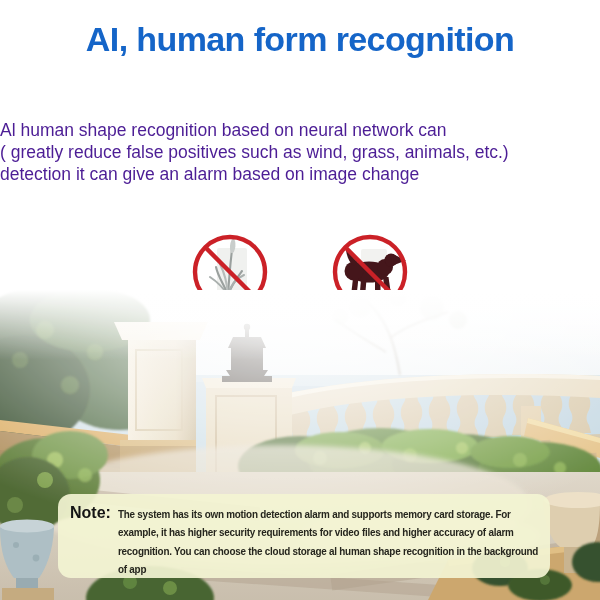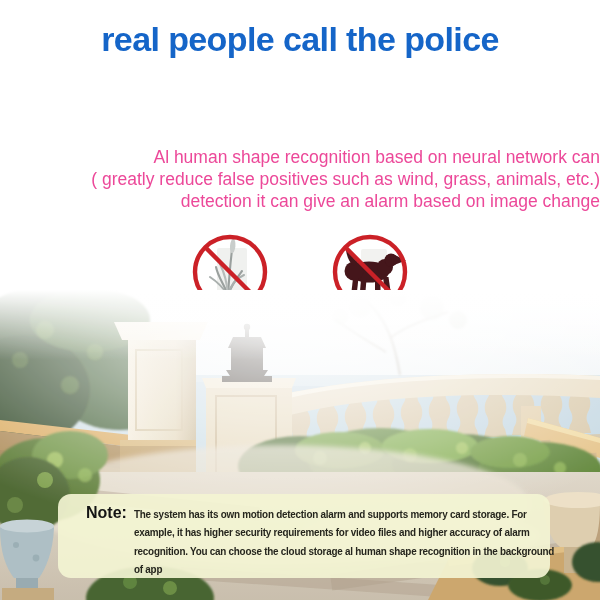--- a/index.html
+++ b/index.html
@@ -4,47 +4,47 @@
 <style>
   html,body{margin:0;padding:0;background:#fff;}
   body{width:600px;height:600px;overflow:hidden;position:relative;
        font-family:"Liberation Sans","DejaVu Sans",sans-serif;}
   .canvas{position:absolute;inset:0;width:600px;height:600px;background:#ffffff;}
 
   .headline{position:absolute;top:20px;left:0;width:600px;text-align:center;
             color:#1565c8;font-weight:700;font-size:34px;line-height:39px;letter-spacing:-0.6px;}
   .headline .line{white-space:pre;}
 
-  .description{position:absolute;top:119px;left:0;width:600px;text-align:right;
-               color:#ec4899;font-size:17.5px;line-height:22px;font-weight:400;margin-top:27px;}
+  .description{position:absolute;top:119px;left:0;width:600px;text-align:left;
+               color:#4c1d95;font-size:17.5px;line-height:22px;font-weight:400;}
   .description .line{white-space:pre;}
 
   .icons-row{position:absolute;top:233px;left:0;width:600px;display:flex;
              justify-content:center;gap:62px;}
   .picon{width:78px;height:78px;display:block;}
 
   .photo{position:absolute;top:290px;left:0;width:600px;height:310px;z-index:1;}
   .photo svg{display:block;}
 
   .note{position:absolute;left:58px;top:494px;width:492px;height:84px;z-index:3;
         background:rgba(243,244,211,0.92);border-radius:13px;
-        box-sizing:border-box;padding:9px 10px 0 28px;display:flex;align-items:flex-start;}
+        box-sizing:border-box;padding:9px 10px 0 12px;display:flex;align-items:flex-start;}
   .note-label{font-size:16px;font-weight:700;color:#141414;line-height:19px;
               flex:0 0 auto;margin-right:7px;letter-spacing:0;}
   .note-body{flex:1 1 auto;padding-top:2.5px;transform:scaleX(0.96);transform-origin:left top;}
   .note-body .line{white-space:pre;font-size:10.3px;font-weight:700;color:#26261e;
                    line-height:18.5px;letter-spacing:-0.25px;}
 </style>
 </head>
 <body>
 
 <div class="canvas">
 
   <div class="headline">
-    <div class="line">real people call the police</div>
+    <div class="line">AI, human form recognition</div>
   </div>
 
   <div class="description">
     <div class="line">Al human shape recognition based on neural network can</div>
     <div class="line">( greatly reduce false positives such as wind, grass, animals, etc.)</div>
     <div class="line">detection it can give an alarm based on image change</div>
   </div>
 
   <div class="icons-row">
     <svg class="picon" viewBox="0 0 78 78">

